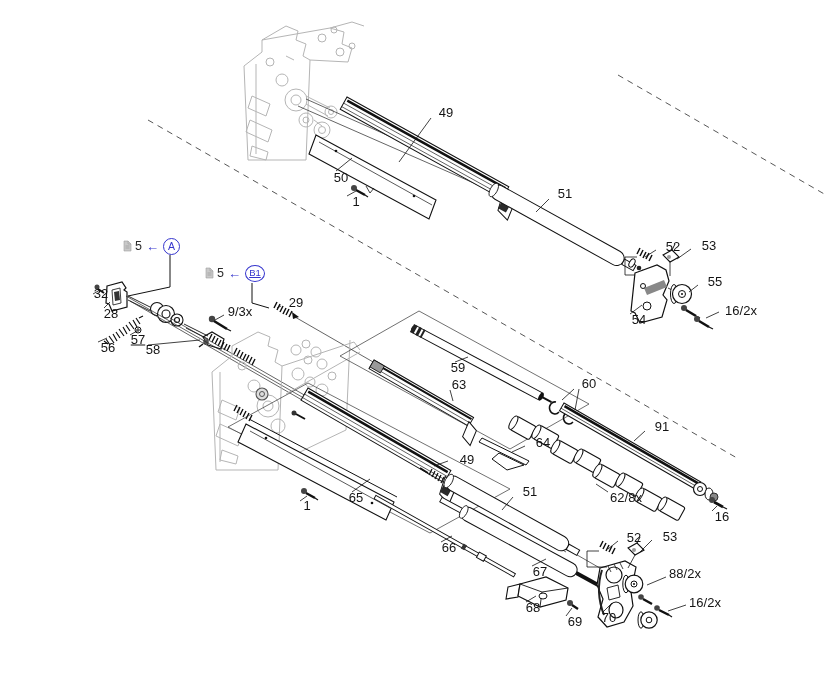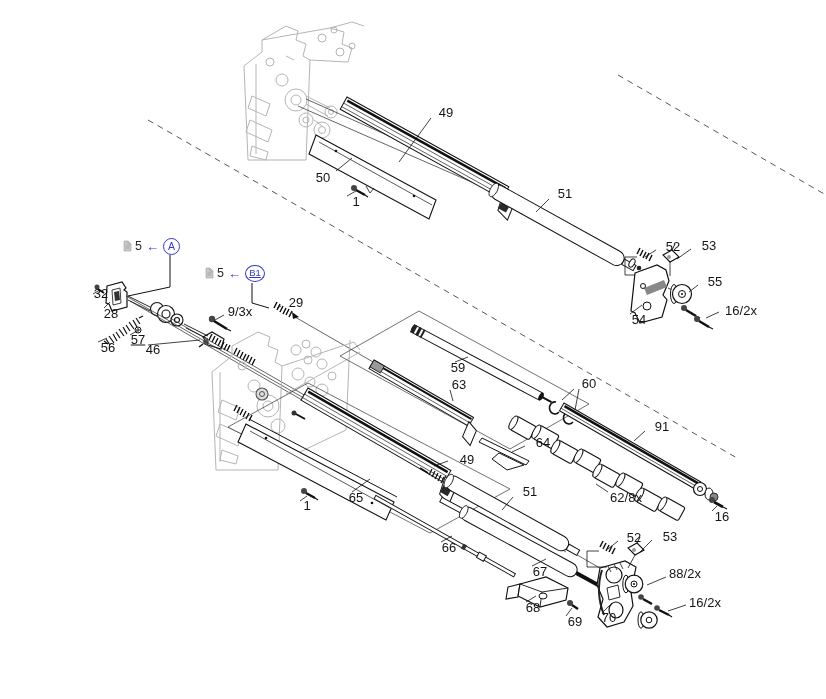--- a/index.html
+++ b/index.html
@@ -428,33 +428,33 @@
   </g>
 
   <g stroke="#111" stroke-width="1" fill="none">
     <path d="M170 255 L170 287 L128 296"></path>
     <path d="M252 283 L252 303 L269 308"></path>
   </g>
 </svg>
 
 <div id="labels">
       <div class="plabel" style="left: 434px; top: 112px;">49</div>
-      <div class="plabel" style="left: 311px; top: 177px; text-align: center;">50</div>
+      <div class="plabel" style="left: 329px; top: 177px; text-align: center;">50</div>
       <div class="plabel" style="left: 344px; top: 201px;">1</div>
       <div class="plabel" style="left: 553px; top: 193px;">51</div>
       <div class="plabel" style="left: 661px; top: 246px;">52</div>
       <div class="plabel" style="left: 697px; top: 245px;">53</div>
       <div class="plabel" style="left: 703px; top: 281px;">55</div>
       <div class="plabel" style="left: 627px; top: 319px;">54</div>
       <div class="plabel" style="left: 729px; top: 310px;">16/2x</div>
       <div class="plabel" style="left: 89px; top: 293px;">32</div>
       <div class="plabel" style="left: 99px; top: 313px;">28</div>
       <div class="plabel" style="left: 96px; top: 347px;">56</div>
       <div class="plabel" style="left: 126px; top: 339px; text-decoration: underline;">57</div>
-      <div class="plabel" style="left: 141px; top: 349px;">46</div>
+      <div class="plabel" style="left: 141px; top: 349px;">58</div>
       <div class="plabel" style="left: 228px; top: 311px;">9/3x</div>
       <div class="plabel" style="left: 284px; top: 302px;">29</div>
       <div class="plabel" style="left: 446px; top: 367px;">59</div>
       <div class="plabel" style="left: 447px; top: 384px;">63</div>
       <div class="plabel" style="left: 577px; top: 383px;">60</div>
       <div class="plabel" style="left: 531px; top: 442px;">64</div>
       <div class="plabel" style="left: 650px; top: 426px;">91</div>
       <div class="plabel" style="left: 614px; top: 497px;">62/8x</div>
       <div class="plabel" style="left: 710px; top: 516px;">16</div>
       <div class="plabel" style="left: 455px; top: 459px;">49</div>

